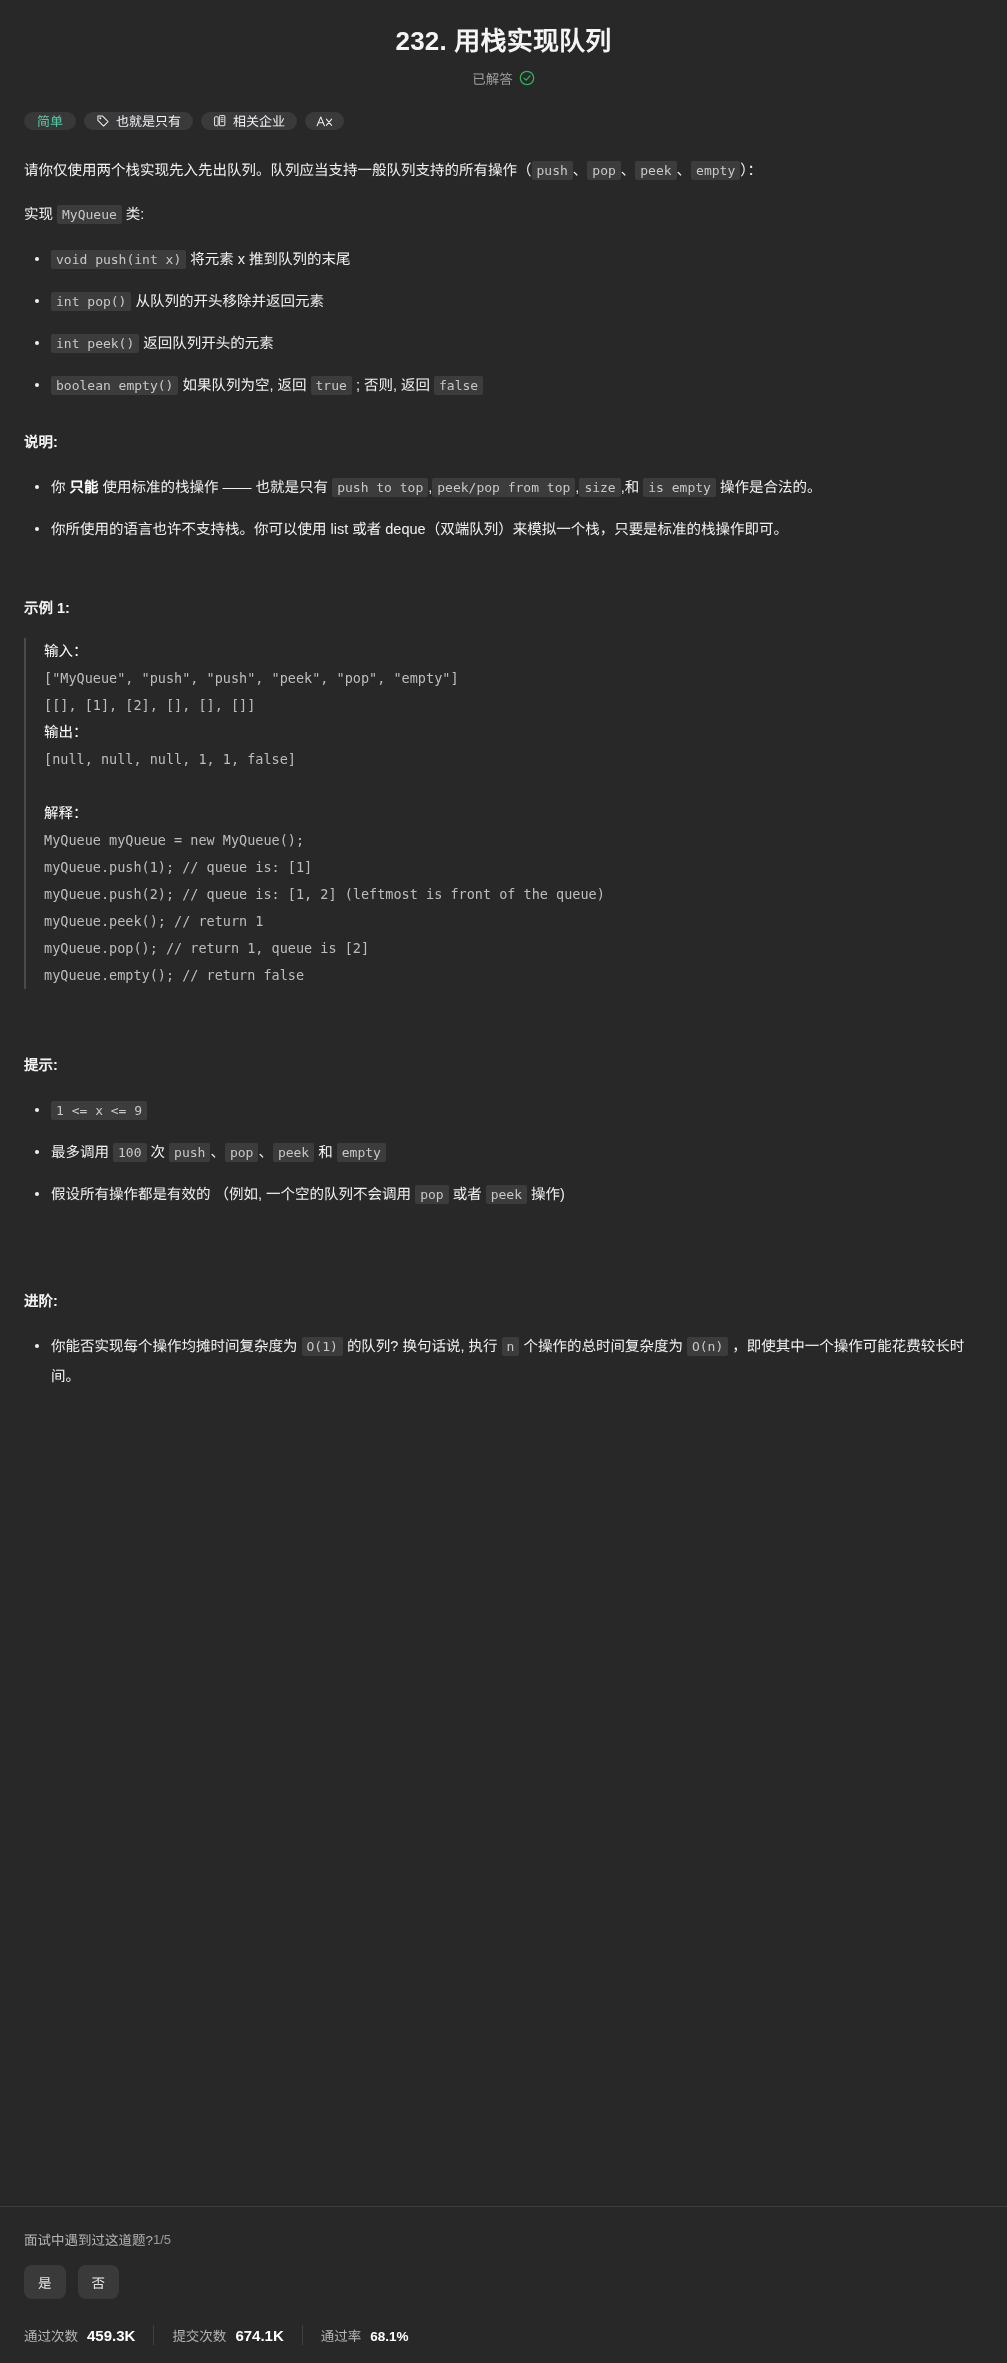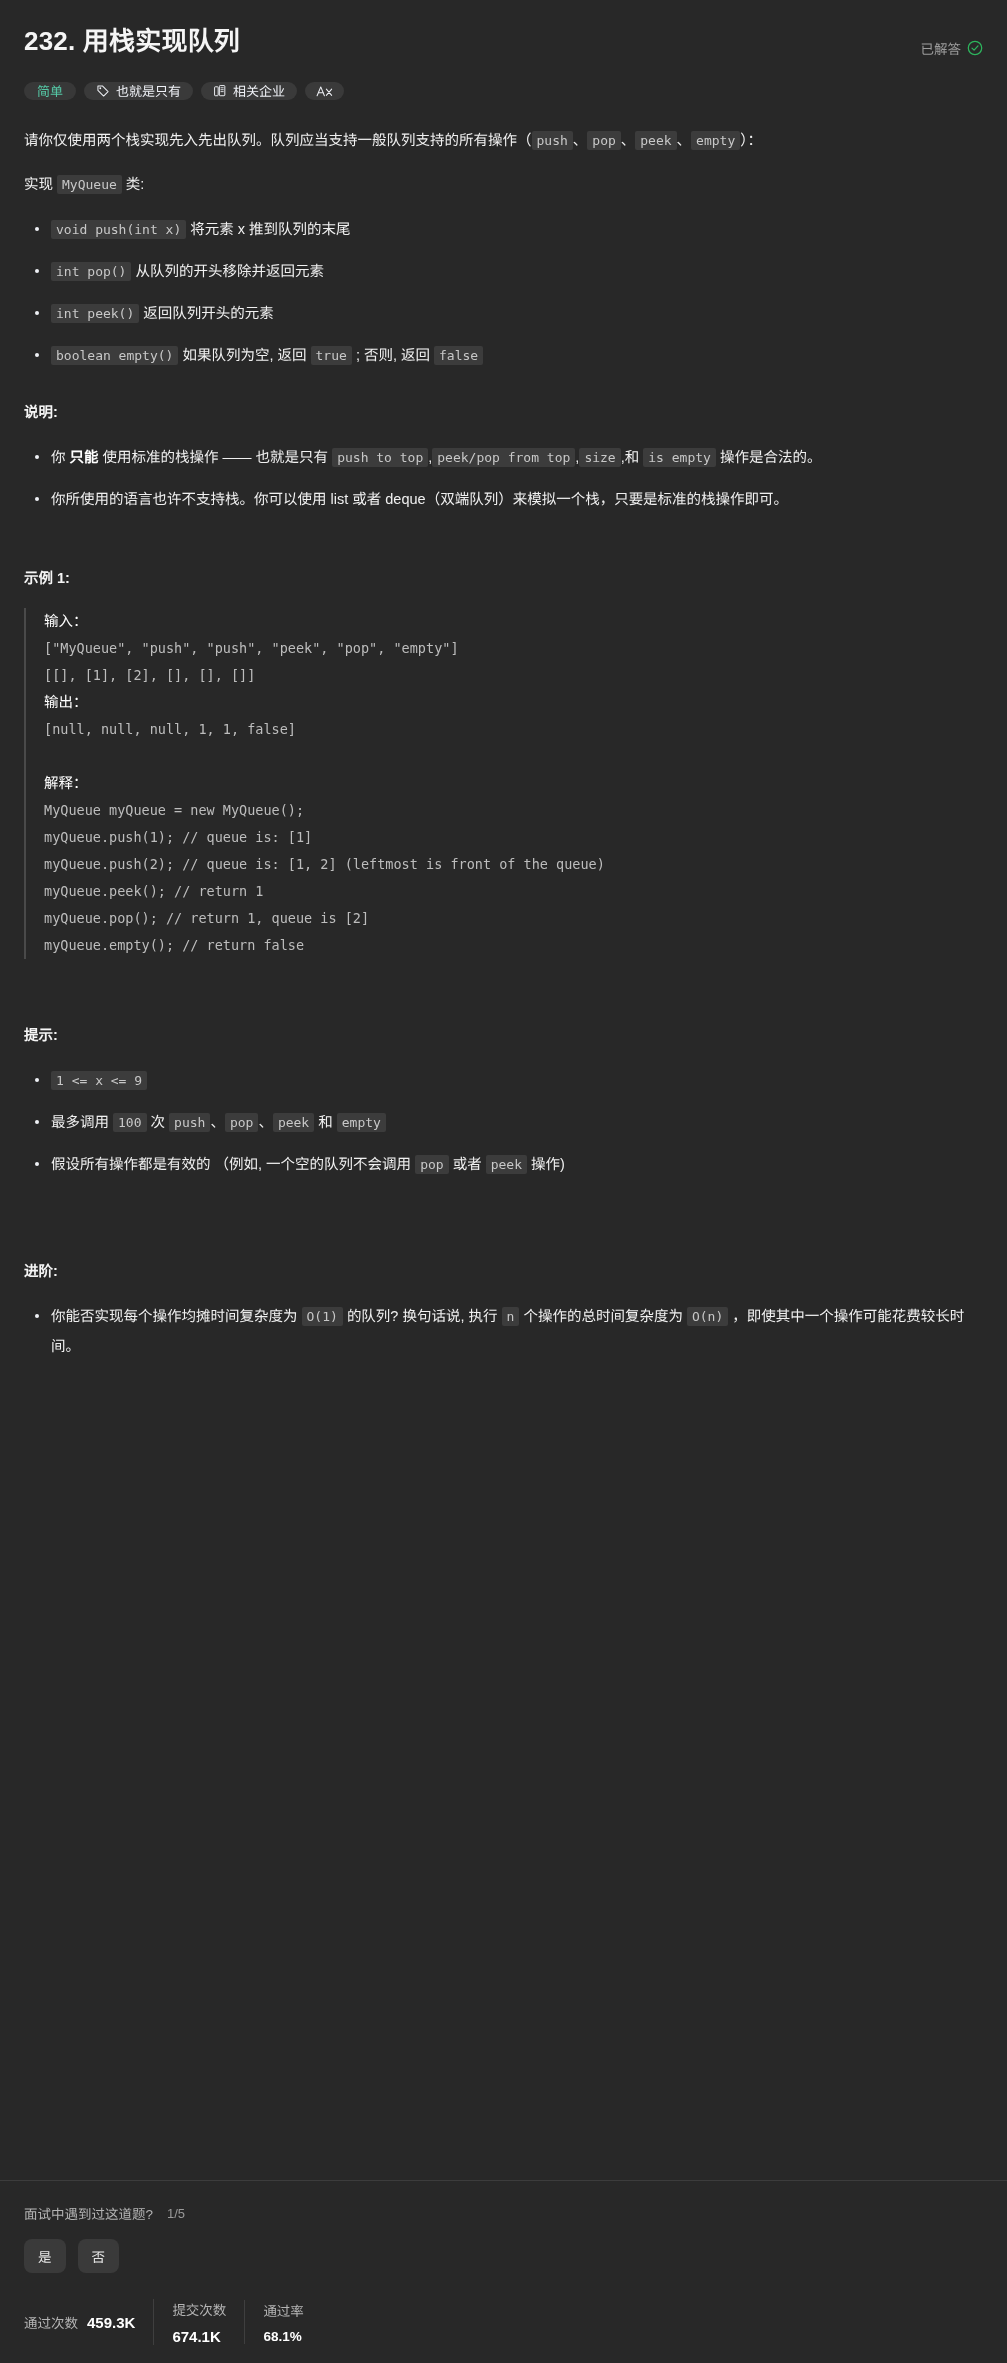--- a/index.html
+++ b/index.html
@@ -24,23 +24,24 @@
     flex-direction: column;
   }
   .content {
     padding: 20px 24px 0 24px;
     flex: 1 0 auto;
   }
 
   
   .title-row {
     display: flex;
-    align-items: flex-end;
+    align-items: center;
     justify-content: space-between;
     padding: 4px 0 0 0;
+    flex-direction: column;
   }
   .title {
     font-size: 26px;
     line-height: 34px;
     font-weight: 700;
     color: #f5f5f5;
     letter-spacing: .2px;
     margin: 0;
   }
   .solved {
@@ -168,21 +169,20 @@
 
   
   .footer {
     margin-top: auto;
     border-top: 1px solid #3c3c3c;
     padding: 22px 24px 18px 24px;
   }
   .ask-row {
     display: flex;
     align-items: center;
-    gap: 14px;
     font-size: 13.5px;
     color: #b4b4b4;
   }
   .ask-count { color: #9a9a9a; font-size: 13px; }
   .yn-row {
     display: flex;
     gap: 12px;
     margin-top: 16px;
   }
   .yn-btn {
@@ -207,21 +207,21 @@
     margin-top: 26px;
     font-size: 13.5px;
     color: #b4b4b4;
   }
   .stat {
     display: flex;
     align-items: baseline;
     gap: 9px;
     padding-right: 18px;
   }
-  .stat + .stat { padding-left: 18px; border-left: 1px solid #3f3f3f; flex-direction: column; }
+  .stat + .stat { padding-left: 18px; border-left: 1px solid #3f3f3f; }
   .stat .v {
     color: #ffffff;
     font-weight: 700;
     font-size: 15px;
     text-align: center;
   }
   .stat .v.small { font-size: 13.5px; font-weight: 600; }
 </style>
 </head>
 <body>

